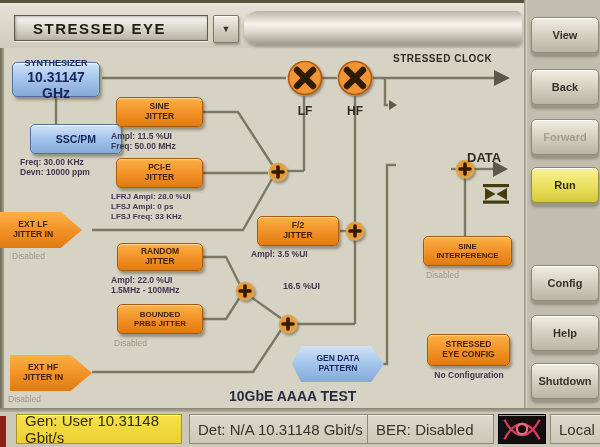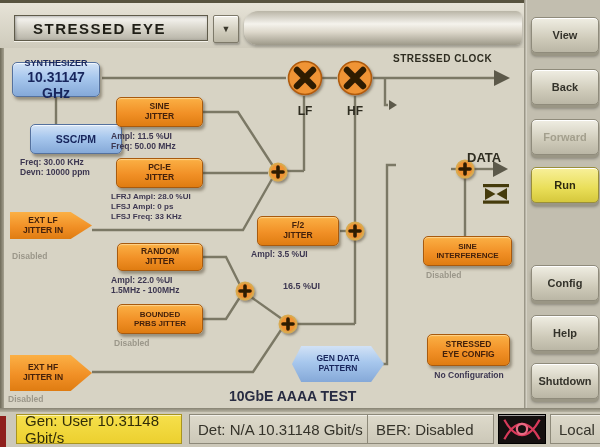--- a/index.html
+++ b/index.html
@@ -45,21 +45,21 @@
   .orange{background:linear-gradient(180deg,#fbb045 0%,#f19026 55%,#df7c11 100%);
         border:1.5px solid #a85a0e;color:#44210b;
         box-shadow:2px 3px 3px rgba(70,60,40,.45),inset 0 1px 1px rgba(255,230,180,.65);}
   .tagR{border:none;border-radius:0;filter:drop-shadow(2px 2px 2px rgba(60,50,30,.5));
         clip-path:polygon(0 0,74% 0,100% 50%,74% 100%,0 100%);padding-right:16px;
         background:linear-gradient(180deg,#fbb045 0%,#f19026 55%,#df7c11 100%);color:#44210b;box-shadow:none;}
   .hexB{border:none;border-radius:0;filter:drop-shadow(2px 2px 2px rgba(60,50,30,.5));
         clip-path:polygon(0 50%,10% 0,86% 0,100% 50%,86% 100%,10% 100%);
         background:linear-gradient(180deg,#d2e2f6 0%,#a7c7ed 45%,#85a9d8 100%);color:#17255c;box-shadow:none;}
   .note{position:absolute;z-index:2;font-size:8.5px;font-weight:bold;color:#3d3751;line-height:1.2;}
-  .dis{color:#9b978a;font-weight:700;}
+  .dis{color:#9b978a;font-weight:400;}
   .lbl{position:absolute;z-index:2;font-weight:bold;color:#2e2c20;}
   svg.wires{position:absolute;left:0;top:0;z-index:1;pointer-events:none;}
   
   .groove{position:absolute;left:0;top:408px;width:600px;height:4px;background:linear-gradient(180deg,#868272,#b7b3a2);}
   .sbar{position:absolute;left:0;top:412px;width:600px;height:35px;background:#ccc8b9;}
   .sbox{position:absolute;top:414px;height:30px;border:1px solid #8d8979;background:linear-gradient(180deg,#dedacb,#ccc8b8);
         box-shadow:inset 0 1px 0 rgba(255,255,255,.6);display:flex;align-items:center;
         padding-left:8px;box-sizing:border-box;font-size:15px;font-weight:normal;color:#35332a;margin-left:8px;}
   .sbox.gen{background:linear-gradient(180deg,#f6e04c,#ecd02f);border-color:#a89420;color:#312d08;}
   .sbox.eye{background:#151010;border-color:#000;padding:0;justify-content:center;}
@@ -173,21 +173,21 @@
 JITTER</div>
   <div class="note" style="left:111px;top:131px">Ampl: 11.5 %UI</div>
   <div class="note" style="left:111px;top:141px">Freq: 50.00 MHz</div>
 
   <div class="blk orange" style="left:116px;top:158px;width:87px;height:30px">PCI-E
 JITTER</div>
   <div class="note" style="left:111px;top:192px;font-size:8px">LFRJ Ampl: 28.0 %UI</div>
   <div class="note" style="left:111px;top:202px;font-size:8px">LFSJ Ampl: 0 ps</div>
   <div class="note" style="left:111px;top:212px;font-size:8px">LFSJ Freq: 33 KHz</div>
 
-  <div class="blk tagR" style="left:10px;top:212px;width:82px;height:27px">EXT LF
+  <div class="blk tagR" style="left:0;top:212px;width:82px;height:36px">EXT LF
 JITTER IN</div>
   <div class="note dis" style="left:12px;top:251px">Disabled</div>
 
   <div class="blk orange" style="left:117px;top:243px;width:86px;height:28px">RANDOM
 JITTER</div>
   <div class="note" style="left:111px;top:275px">Ampl: 22.0 %UI</div>
   <div class="note" style="left:111px;top:285px">1.5MHz - 100MHz</div>
 
   <div class="blk orange" style="left:117px;top:304px;width:86px;height:30px;font-size:8px">BOUNDED
 PRBS JITTER</div>

